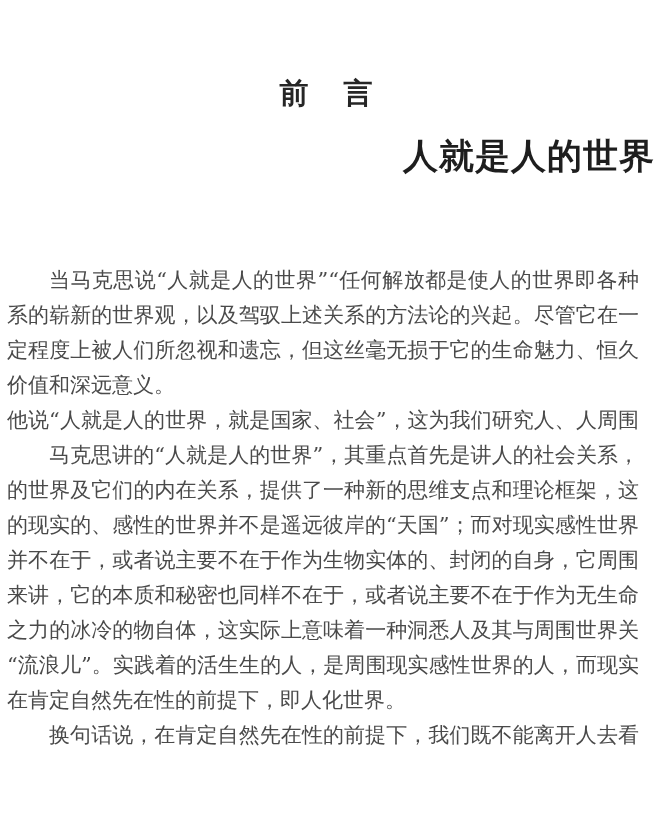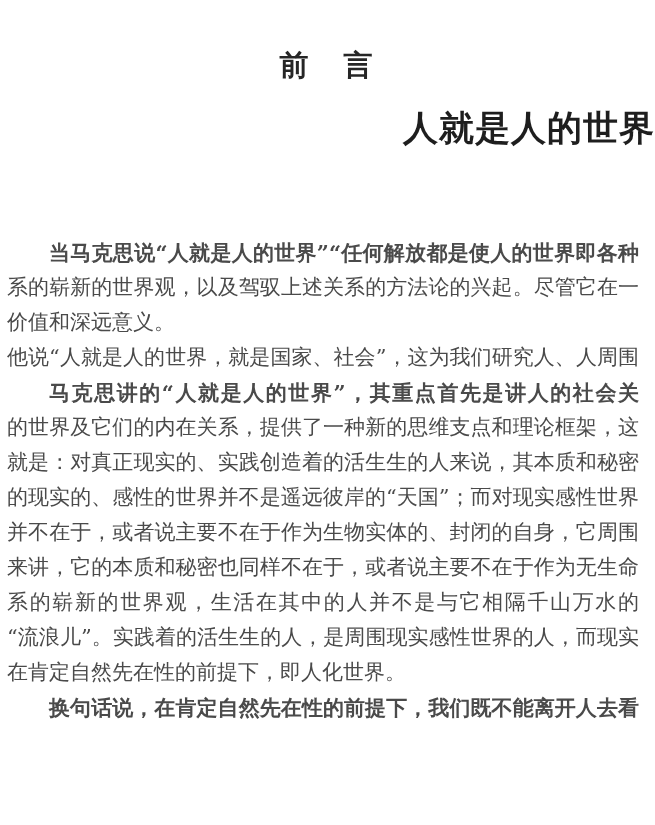--- a/index.html
+++ b/index.html
@@ -12,21 +12,21 @@
   }
   .page {
     position: relative;
     width: 655px;
     height: 825px;
     background: #ffffff;
     font-family: "DejaVu Serif", "Liberation Serif", serif;
   }
   .preface-title {
     margin: 0;
-    padding-top: 48px;
+    padding-top: 76px;
     height: 34px;
     line-height: 34px;
     text-align: center;
     font-family: "DejaVu Sans", "Liberation Sans", sans-serif;
     font-size: 29px;
     font-weight: bold;
     letter-spacing: 3px;
     color: #262626;
   }
   .preface-subtitle {
@@ -52,21 +52,20 @@
   .line {
     height: 35px;
     line-height: 35px;
     text-align: justify;
     text-align-last: justify;
     text-justify: inter-character;
     overflow: hidden;
   }
   .line.indent {
     text-indent: 2em;
-    font-weight: bold;
   }
   .line.last {
     text-align-last: left;
   }
   .fn-ref {
     font-size: 12px;
     line-height: 0;
     position: relative;
     top: -7px;
     color: #5a5a5a;
@@ -76,31 +75,31 @@
 </head>
 <body>
 
 <div class="page">
   <h1 class="preface-title">前　言</h1>
   <h2 class="preface-subtitle">人就是人的世界</h2>
   <div class="body-text">
       <div class="paragraph">
         <div class="line indent">当马克思说“人就是人的世界”“任何解放都是使人的世界即各种</div>
         <div class="line">系的崭新的世界观，以及驾驭上述关系的方法论的兴起。尽管它在一</div>
+        <div class="line">定程度上被人们所忽视和遗忘，但这丝毫无损于它的生命魅力、恒久</div>
         <div class="line last">价值和深远意义。</div>
       </div>
       <div class="paragraph">
         <div class="line">他说“人就是人的世界，就是国家、社会”，这为我们研究人、人周围</div>
         <div class="line indent">马克思讲的“人就是人的世界”，其重点首先是讲人的社会关系，</div>
         <div class="line">的世界及它们的内在关系，提供了一种新的思维支点和理论框架，这</div>
-        <div class="line">就是：对真正现实的、实践创造着的活生生的人来说，其本质和秘密</div>
         <div class="line">的现实的、感性的世界并不是遥远彼岸的“天国”；而对现实感性世界</div>
         <div class="line">并不在于，或者说主要不在于作为生物实体的、封闭的自身，它周围</div>
         <div class="line">来讲，它的本质和秘密也同样不在于，或者说主要不在于作为无生命</div>
-        <div class="line">系的崭新的世界观，生活在其中的人并不是与它相隔千山万水的</div>
+        <div class="line">之力的冰冷的物自体，这实际上意味着一种洞悉人及其与周围世界关</div>
         <div class="line">“流浪儿”。实践着的活生生的人，是周围现实感性世界的人，而现实</div>
         <div class="line last">在肯定自然先在性的前提下，即人化世界。</div>
       </div>
       <div class="paragraph">
         <div class="line indent">换句话说，在肯定自然先在性的前提下，我们既不能离开人去看</div>
       </div>
     </div>
 </div>
 
 </body></html>

